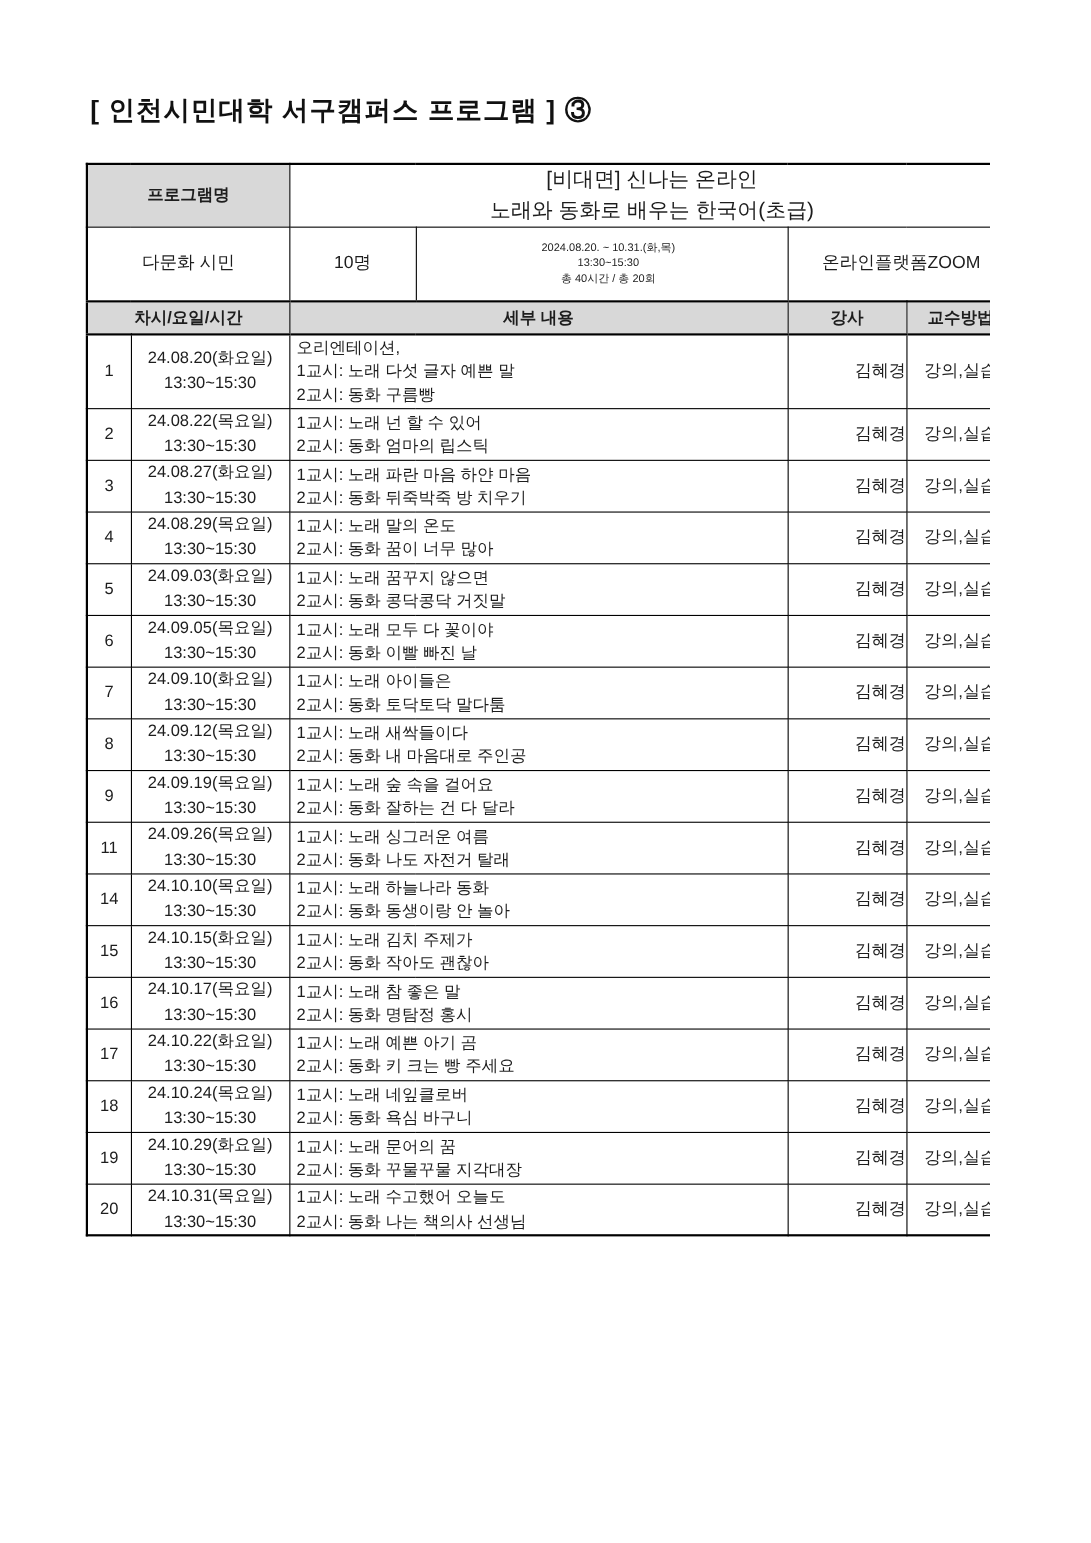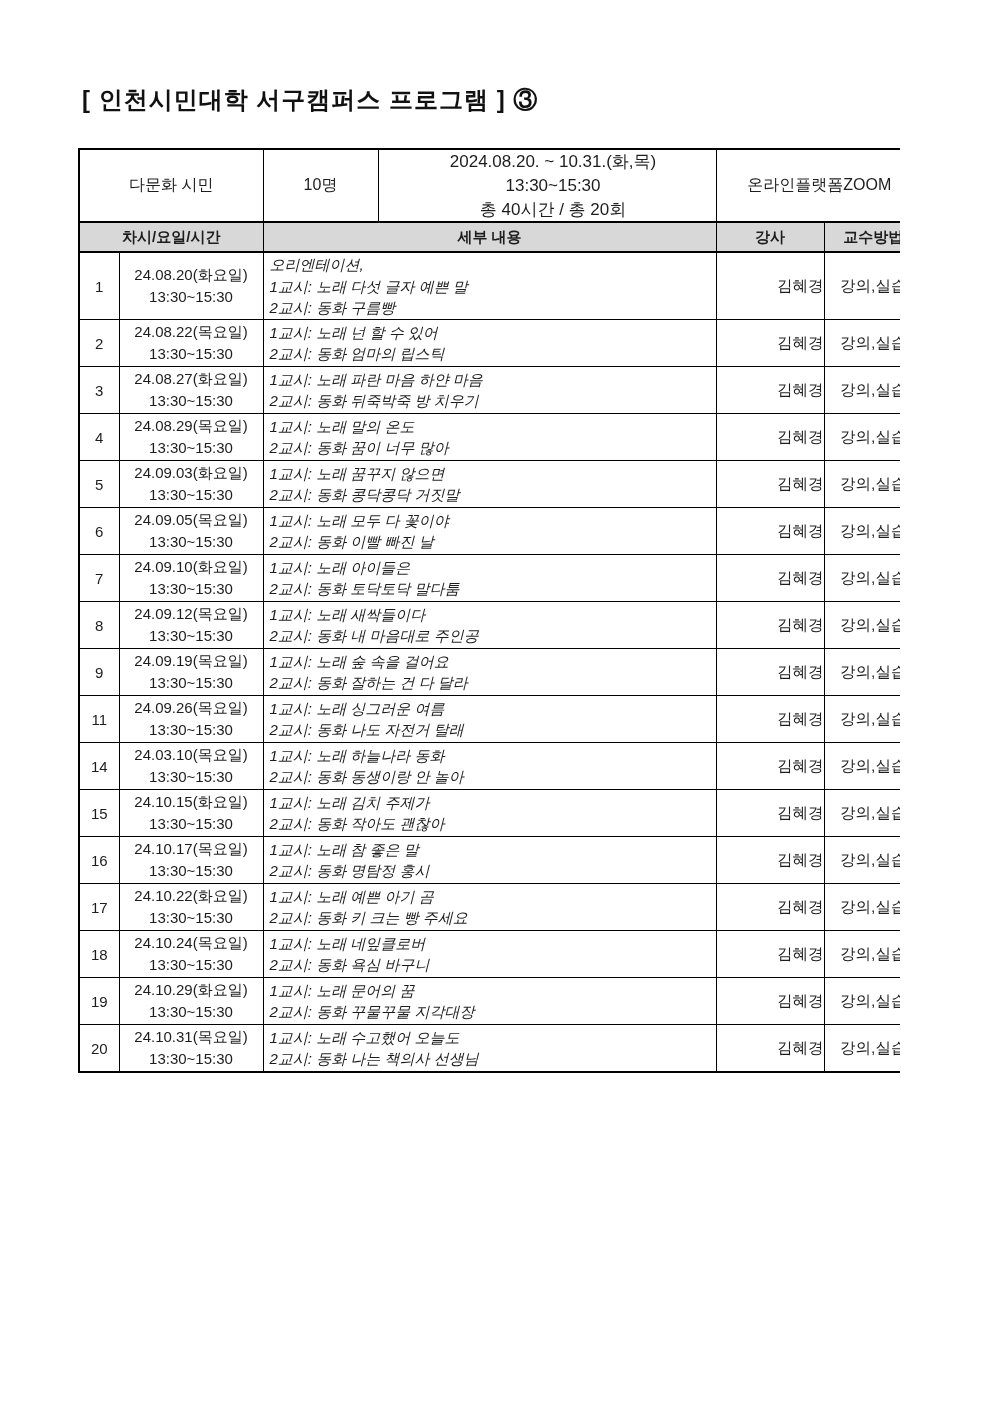--- a/index.html
+++ b/index.html
@@ -29,46 +29,53 @@
     font-weight:bold;
     font-size:15px;
   }
   .row-program { height:57px; }
   .row-hdr2 { height:27px; }
   .row-info { height:68px; }
   .row-hdr3 { height:30px; }
   .thick-bottom { border-bottom-width:2px; }
   .program-name-cell { font-size:19px; line-height:1.45; background:#fff; }
   .info-cell { font-size:16px; }
-  .period-cell { font-size:17px; line-height:1.4;padding-left:12px; }
+  .period-cell { font-size:10px; line-height:1.4;padding-left:12px; }
   .data-row td { height:47px; }
   .data-row.first td { height:64px; }
   .num-cell { font-size:15px; }
   .date-cell { font-size:15px; line-height:1.5; }
-  .detail-cell { text-align:left; padding:1px 6px; font-size:15px; line-height:1.42;font-style:italic; }
+  .detail-cell { text-align:left; padding:1px 6px; font-size:15px; line-height:1.42; }
   .instructor-cell { font-size:15.5px;text-align:right; }
   .method-cell { font-size:15.5px; }
 </style>
 </head>
 <body>
 
 <div class="page">
 
   <div class="doc-title">[ 인천시민대학 서구캠퍼스 프로그램 ] ③</div>
 
   <table class="program-table">
     <colgroup>
       <col style="width:40px">
         <col style="width:144px">
         <col style="width:115px">
       <col style="width:338px">
         <col style="width:108px">
         <col style="width:99px">
     </colgroup>
     <tbody>
+      <tr class="row-program">
+        <th class="hdr" colspan="2">프로그램명</th>
+        <td class="program-name-cell" colspan="4">
+          <div>[비대면] 신나는 온라인</div>
+          <div>노래와 동화로 배우는 한국어(초급)</div>
+        </td>
+      </tr>
       <tr class="row-info">
         <td class="info-cell thick-bottom" colspan="2">다문화 시민</td>
         <td class="info-cell thick-bottom">10명</td>
         <td class="info-cell period-cell thick-bottom">
           <div>2024.08.20. ~ 10.31.(화,목)</div>
           <div>13:30~15:30</div>
           <div>총 40시간 / 총 20회</div>
         </td>
         <td class="info-cell thick-bottom" colspan="2">온라인플랫폼ZOOM</td>
       </tr>
@@ -207,21 +214,21 @@
     <td class="detail-cell" colspan="2">
             <div>1교시: 노래 싱그러운 여름</div>
             <div>2교시: 동화 나도 자전거 탈래</div>
           </td>
     <td class="instructor-cell">김혜경</td>
     <td class="method-cell">강의,실습</td>
   </tr>
         <tr class="data-row">
     <td class="num-cell">14</td>
     <td class="date-cell">
-      <div>24.03.10(목요일)</div>
+      <div>24.10.10(목요일)</div>
       <div>13:30~15:30</div>
     </td>
     <td class="detail-cell" colspan="2">
             <div>1교시: 노래 하늘나라 동화</div>
             <div>2교시: 동화 동생이랑 안 놀아</div>
           </td>
     <td class="instructor-cell">김혜경</td>
     <td class="method-cell">강의,실습</td>
   </tr>
         <tr class="data-row">

